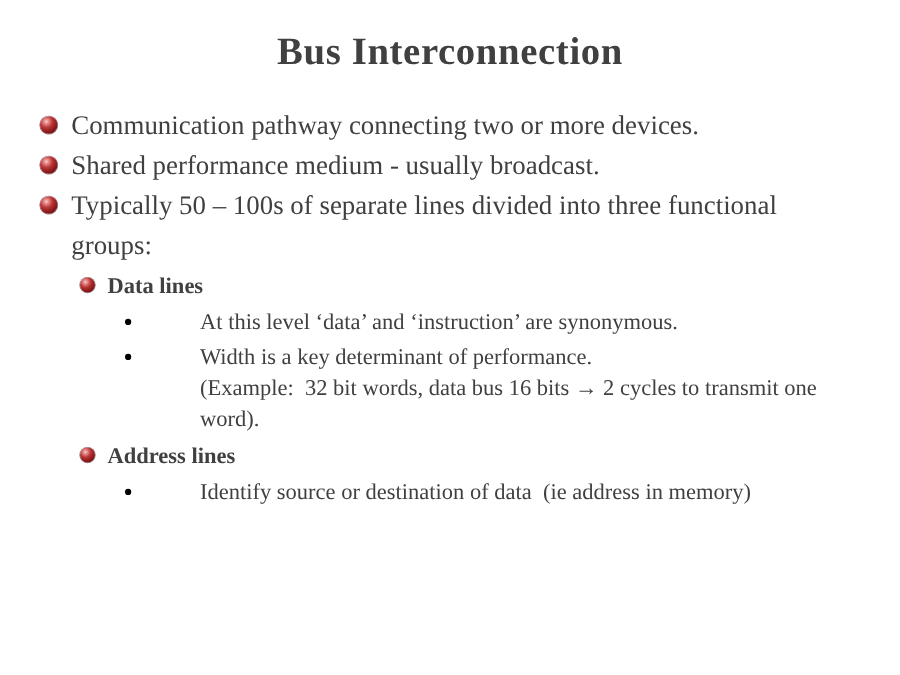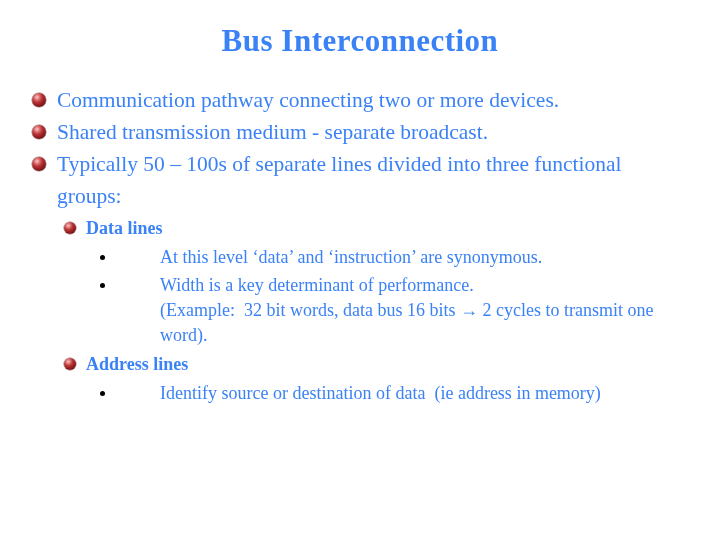--- a/index.html
+++ b/index.html
@@ -5,21 +5,21 @@
   html, body {
     margin: 0;
     padding: 0;
     background: #ffffff;
   }
   .slide {
     position: relative;
     width: 720px;
     height: 408px;
     background: #ffffff;
-    color: #3b82f6;
+    color: #404040;
     font-family: "Liberation Serif", "DejaVu Serif", serif;
     overflow: hidden;
   }
   .title {
     padding-top: 20px;
     text-align: center;
     font-size: 31px;
     font-weight: bold;
     line-height: 42px;
     letter-spacing: 0.5px;
@@ -93,21 +93,21 @@
 
   <div class="content">
 
     <div class="row l1">
       <span class="sphere"></span>
       <span class="txt">Communication pathway connecting two or more devices.</span>
     </div>
 
     <div class="row l1">
       <span class="sphere"></span>
-      <span class="txt">Shared transmission medium - separate broadcast.</span>
+      <span class="txt">Shared performance medium - usually broadcast.</span>
     </div>
 
     <div class="row l1">
       <span class="sphere"></span>
       <span class="txt">Typically 50 – 100s of separate lines divided into three functional
 groups:</span>
     </div>
 
     <div class="row l2">
       <span class="sphere"></span>

